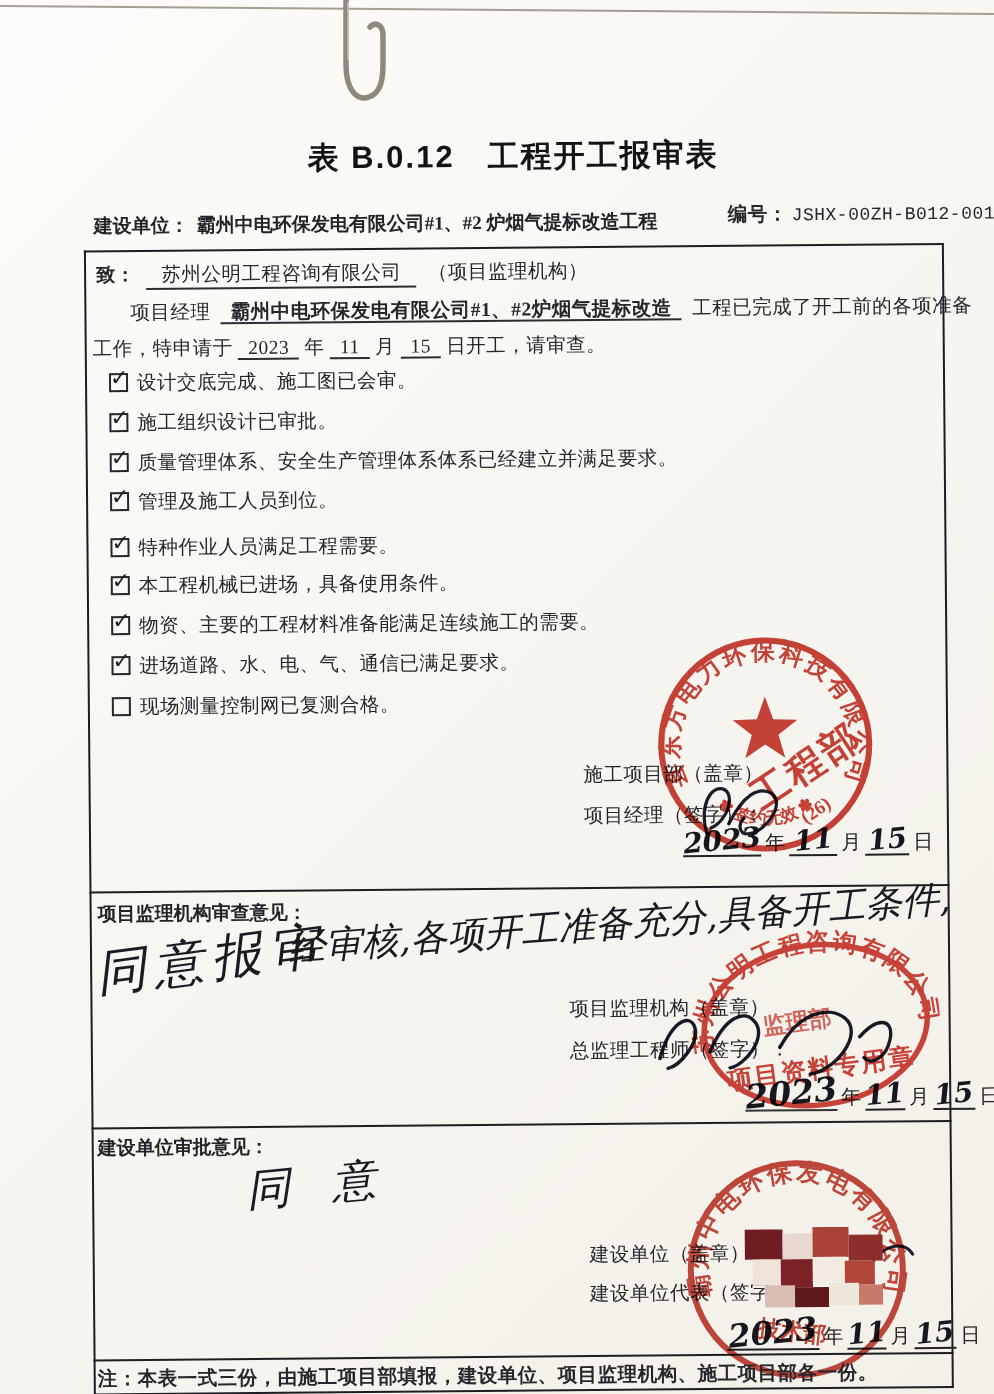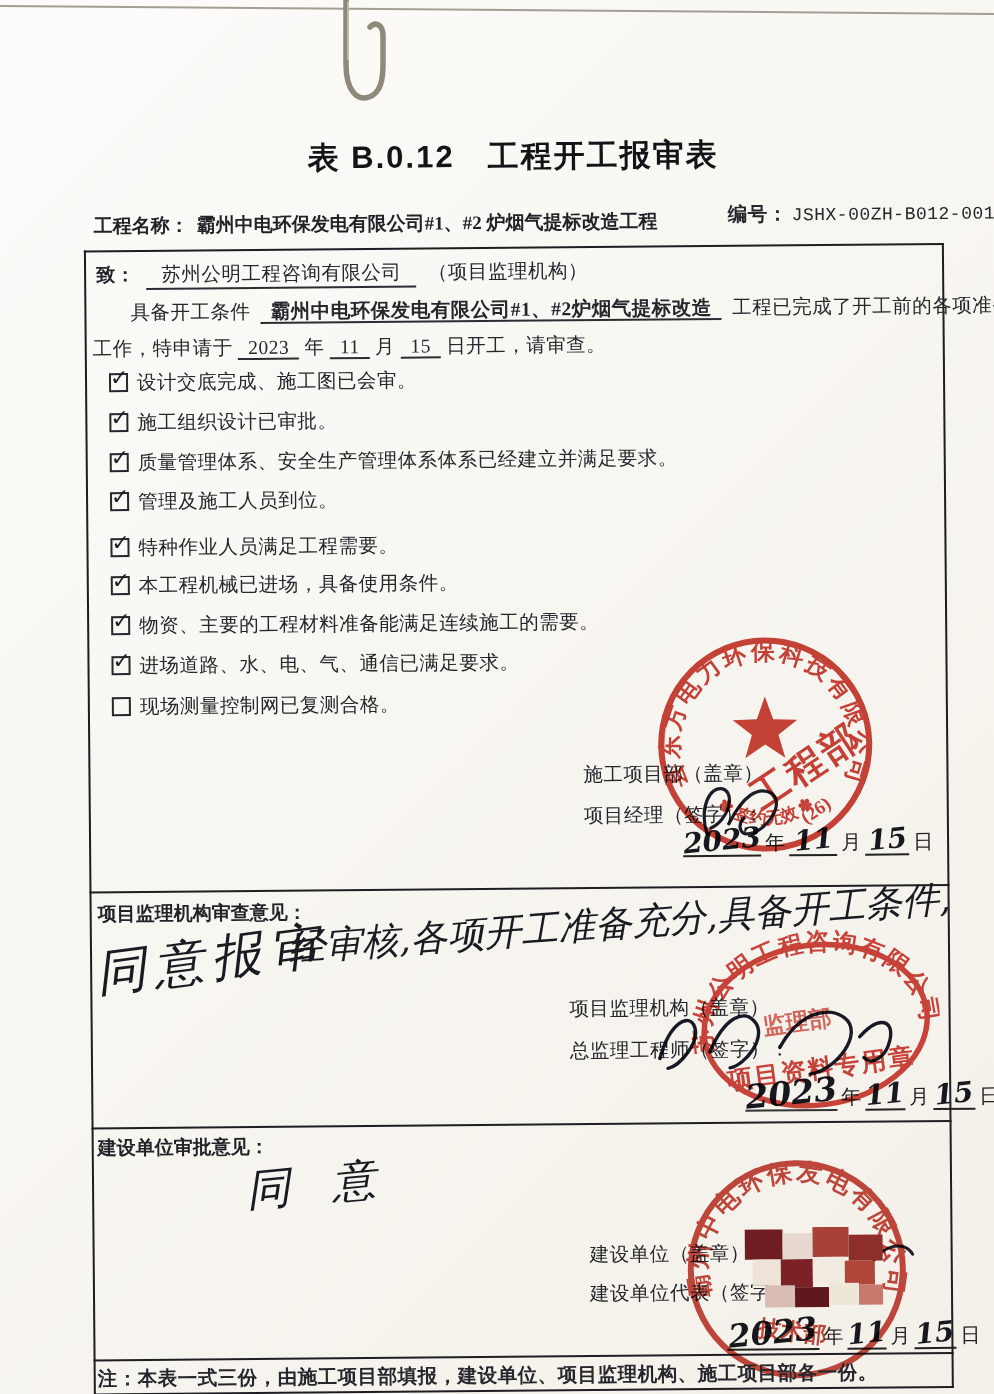--- a/index.html
+++ b/index.html
@@ -36,21 +36,21 @@
   <svg class="abs" style="left:323px;top:0;width:82px;height:122px;" viewBox="0 0 82 122">
     <path d="M 23 0 L 23 64 C 23 92 35 101 46 97 C 58 93 60 79 60 64 L 60 36 C 60 25 53 21 47 27" fill="none" stroke="#8f897b" stroke-width="5.5" stroke-linecap="round"></path>
     <path d="M 25 2 L 25 60" fill="none" stroke="#c9c4b6" stroke-width="1.5"></path>
   </svg>
 
   <div id="doc">
 
     <div class="abs" style="left:88px;top:136px;width:860px;text-align:center;font-family:'Liberation Sans',sans-serif;font-weight:bold;font-size:31px;color:#141418;letter-spacing:2px;">表 B.0.12　工程开工报审表</div>
 
     <div class="abs" style="left:98px;top:210px;white-space:nowrap;">
-      <span class="lbl">工程名称：</span>
+      <span class="lbl">建设单位：</span>
       <span class="lbl" style="margin-left:4px;">霸州中电环保发电有限公司#1、#2 炉烟气提标改造工程</span>
     </div>
     <div class="abs" style="left:732px;top:203px;white-space:nowrap;">
       <span class="body-t" style="font-weight:600;">编号：</span>
       <span class="body-t" style="font-family:'Liberation Mono',monospace;font-size:18px;">JSHX-00ZH-B012-001</span>
     </div>
 
     <div class="abs hline" style="left:88px;top:247px;width:860px;height:2px;"></div>
     <div class="abs vline" style="left:88px;top:247px;width:2px;height:1145px;"></div>
     <div class="abs vline" style="left:946px;top:247px;width:2px;height:1145px;"></div>
@@ -58,21 +58,21 @@
     <div class="abs hline" style="left:88px;top:1124px;width:860px;height:2px;"></div>
     <div class="abs hline" style="left:88px;top:1356px;width:860px;height:2px;"></div>
     <div class="abs hline" style="left:88px;top:1390px;width:860px;height:2px;"></div>
 
     <div class="abs body-t" style="left:100px;top:258px;white-space:nowrap;">
       <span class="lbl">致：</span>
       <span class="u" style="margin:0 6px;display:inline-block;min-width:250px;text-align:center;">苏州公明工程咨询有限公司</span>
       <span>（项目监理机构）</span>
     </div>
     <div class="abs body-t" style="left:134px;top:296px;white-space:nowrap;">
-      <span>具备开工条件</span>
+      <span>项目经理</span>
       <span class="u" style="margin:0 5px;font-weight:600;">霸州中电环保发电有限公司#1、#2炉烟气提标改造</span>
       <span>工程已完成了开工前的各项准备</span>
     </div>
     <div class="abs body-t" style="left:96px;top:332px;white-space:nowrap;">
       <span>工作，特申请于</span>
       <span class="u">2023</span>
       <span>年</span>
       <span class="u">11</span>
       <span>月</span>
       <span class="u">15</span>

